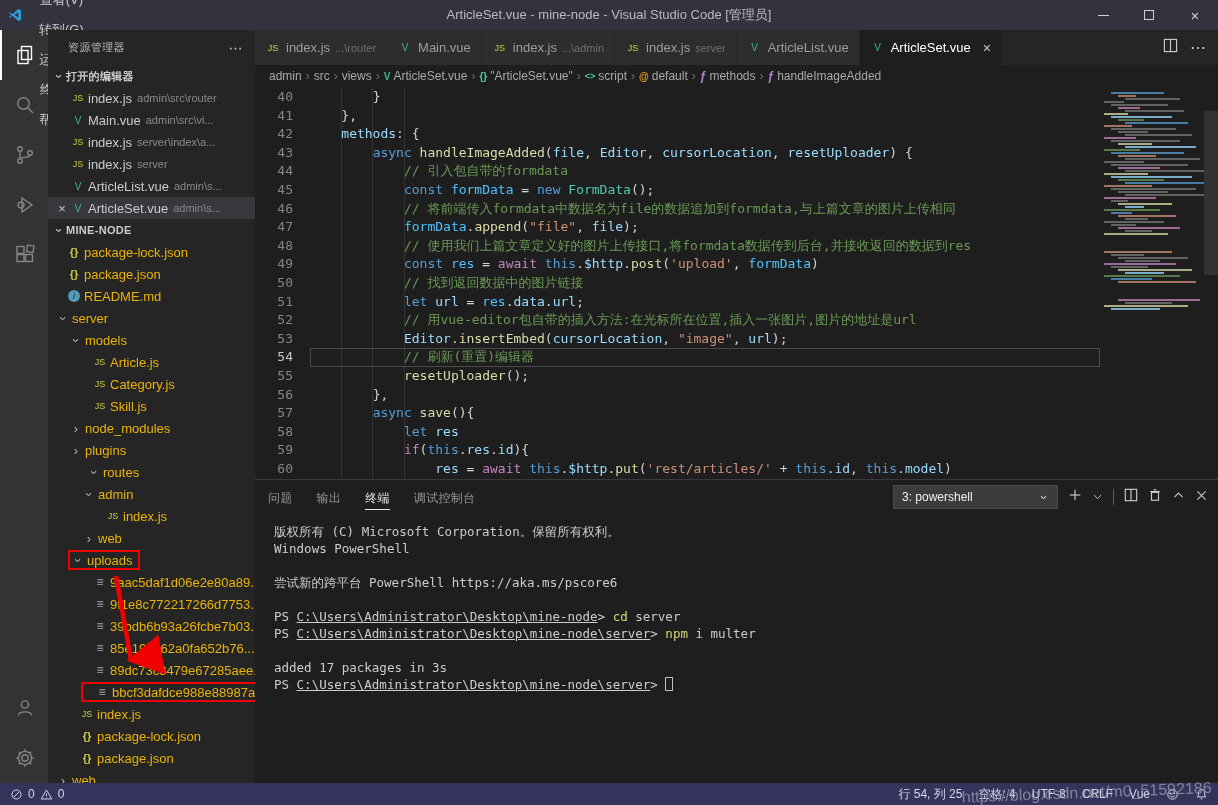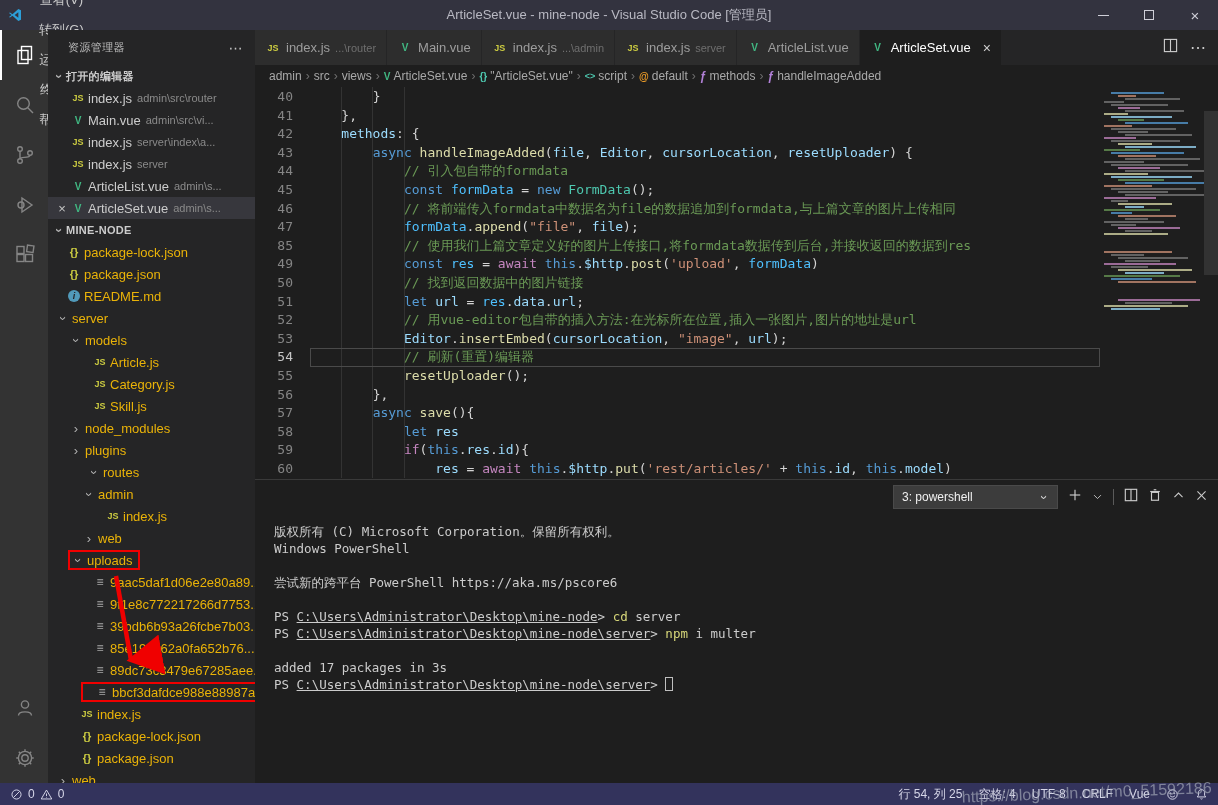--- a/index.html
+++ b/index.html
@@ -36,21 +36,21 @@
   .twist.open{transform:rotate(90deg);}
   .oe-row{height:22px;display:flex;align-items:center;padding-left:6px;white-space:nowrap;overflow:hidden;}
   .oe-row.active{background:#37373d;}
   .oe-close{width:16px;flex:0 0 16px;text-align:center;color:#c5c5c5;font-size:13px;}
   .oe-name{margin-left:2px;color:#cccccc;}
   .oe-desc{margin-left:5px;color:#8a8a8a;font-size:11px;}
   .tree-row{height:22px;display:flex;align-items:center;white-space:nowrap;overflow:hidden;}
   .tree-inner{display:inline-flex;align-items:center;height:20px;}
   .tree-label{color:#eab308;margin-left:2px;}
   .tree-spacer{width:10px;flex:0 0 10px;}
-  .ficon{width:16px;flex:0 0 16px;display:inline-flex;justify-content:center;align-items:center;font-weight:bold;font-size:9px;font-family:"Liberation Sans",sans-serif;}
+  .ficon{width:16px;flex:0 0 16px;display:inline-flex;justify-content:center;align-items:center;font-weight:normal;font-size:9px;font-family:"Liberation Sans",sans-serif;}
   .js-icon{color:#cbcb41;}
   .vue-icon{color:#41b883;font-size:10px;}
   .json-icon{color:#cbcb41;font-size:11px;font-weight:bold;}
   .info-icon{background:#519aba;color:#252526;border-radius:50%;width:12px;height:12px;line-height:12px;flex:0 0 12px;margin:0 2px;font-size:9px;font-style:italic;justify-content:center;}
   .file-icon{color:#a8a8a8;font-size:12px;font-weight:normal;}
   .red-box{border:2px solid #f00000;padding:0 5px 0 1px;margin-left:-1px;}
 
   
   .editor-col{flex:1;display:flex;flex-direction:column;min-width:0;}
   .tabbar{height:35px;flex:0 0 35px;background:#252526;display:flex;align-items:stretch;}
@@ -519,21 +519,21 @@
       <div class="code-area">
         <div id="code-lines">
             <div class="code-line"><span class="gutter">40</span><span class="code-text">        <span class="tk-p">}</span></span></div>
             <div class="code-line"><span class="gutter">41</span><span class="code-text">    <span class="tk-p">},</span></span></div>
             <div class="code-line"><span class="gutter">42</span><span class="code-text">    <span class="tk-v">methods</span><span class="tk-p">: {</span></span></div>
             <div class="code-line"><span class="gutter">43</span><span class="code-text">        <span class="tk-k">async </span><span class="tk-f">handleImageAdded</span><span class="tk-p">(</span><span class="tk-v">file</span><span class="tk-p">, </span><span class="tk-v">Editor</span><span class="tk-p">, </span><span class="tk-v">cursorLocation</span><span class="tk-p">, </span><span class="tk-v">resetUploader</span><span class="tk-p">) {</span></span></div>
             <div class="code-line"><span class="gutter">44</span><span class="code-text">            <span class="tk-m">// 引入包自带的formdata</span></span></div>
             <div class="code-line"><span class="gutter">45</span><span class="code-text">            <span class="tk-k">const </span><span class="tk-C">formData</span><span class="tk-p"> = </span><span class="tk-k">new </span><span class="tk-t">FormData</span><span class="tk-p">();</span></span></div>
             <div class="code-line"><span class="gutter">46</span><span class="code-text">            <span class="tk-m">// 将前端传入formdata中数据名为file的数据追加到formdata,与上篇文章的图片上传相同</span></span></div>
             <div class="code-line"><span class="gutter">47</span><span class="code-text">            <span class="tk-C">formData</span><span class="tk-p">.</span><span class="tk-f">append</span><span class="tk-p">(</span><span class="tk-s">"file"</span><span class="tk-p">, </span><span class="tk-v">file</span><span class="tk-p">);</span></span></div>
-            <div class="code-line"><span class="gutter">85</span><span class="code-text">            <span class="tk-m">// 使用我们上篇文章定义好的图片上传接口,将formdata数据传到后台,并接收返回的数据到res</span></span></div>
+            <div class="code-line"><span class="gutter">48</span><span class="code-text">            <span class="tk-m">// 使用我们上篇文章定义好的图片上传接口,将formdata数据传到后台,并接收返回的数据到res</span></span></div>
             <div class="code-line"><span class="gutter">49</span><span class="code-text">            <span class="tk-k">const </span><span class="tk-C">res</span><span class="tk-p"> = </span><span class="tk-c">await </span><span class="tk-k">this</span><span class="tk-p">.</span><span class="tk-v">$http</span><span class="tk-p">.</span><span class="tk-f">post</span><span class="tk-p">(</span><span class="tk-s">'upload'</span><span class="tk-p">, </span><span class="tk-C">formData</span><span class="tk-p">)</span></span></div>
             <div class="code-line"><span class="gutter">50</span><span class="code-text">            <span class="tk-m">// 找到返回数据中的图片链接</span></span></div>
             <div class="code-line"><span class="gutter">51</span><span class="code-text">            <span class="tk-k">let </span><span class="tk-v">url</span><span class="tk-p"> = </span><span class="tk-C">res</span><span class="tk-p">.</span><span class="tk-v">data</span><span class="tk-p">.</span><span class="tk-v">url</span><span class="tk-p">;</span></span></div>
             <div class="code-line"><span class="gutter">52</span><span class="code-text">            <span class="tk-m">// 用vue-editor包自带的插入方法:在光标所在位置,插入一张图片,图片的地址是url</span></span></div>
             <div class="code-line"><span class="gutter">53</span><span class="code-text">            <span class="tk-v">Editor</span><span class="tk-p">.</span><span class="tk-f">insertEmbed</span><span class="tk-p">(</span><span class="tk-v">cursorLocation</span><span class="tk-p">, </span><span class="tk-s">"image"</span><span class="tk-p">, </span><span class="tk-v">url</span><span class="tk-p">);</span></span></div>
             <div class="code-line active"><span class="gutter">54</span><span class="code-text">            <span class="tk-m">// 刷新(重置)编辑器</span></span></div>
             <div class="code-line"><span class="gutter">55</span><span class="code-text">            <span class="tk-f">resetUploader</span><span class="tk-p">();</span></span></div>
             <div class="code-line"><span class="gutter">56</span><span class="code-text">        <span class="tk-p">},</span></span></div>
             <div class="code-line"><span class="gutter">57</span><span class="code-text">        <span class="tk-k">async </span><span class="tk-f">save</span><span class="tk-p">(){</span></span></div>
             <div class="code-line"><span class="gutter">58</span><span class="code-text">            <span class="tk-k">let </span><span class="tk-v">res</span></span></div>
@@ -611,20 +611,21 @@
             <div style="width: 84px; margin-left: 0px; background: rgb(220, 220, 170);"></div>
             <div style="width: 49px; margin-left: 7px; background: rgb(156, 220, 254);"></div>
           </div>
         <div class="scrollbar">
             <div class="slider"></div>
           </div>
       </div>
 
       <div class="panel">
         <div class="panel-header">
+          <div id="panel-tabs"><span class="panel-tab">问题</span><span class="panel-tab">输出</span><span class="panel-tab active">终端</span><span class="panel-tab">调试控制台</span></div>
           <div class="panel-actions">
             <div class="term-select">
               <span>3: powershell</span>
               <span class="twist open">›</span>
             </div>
             <span class="pa-icon">
               <svg width="14" height="14" viewBox="0 0 16 16">
                   <line x1="8" y1="2" x2="8" y2="14"></line>
                   <line x1="2" y1="8" x2="14" y2="8"></line>
                 </svg>

